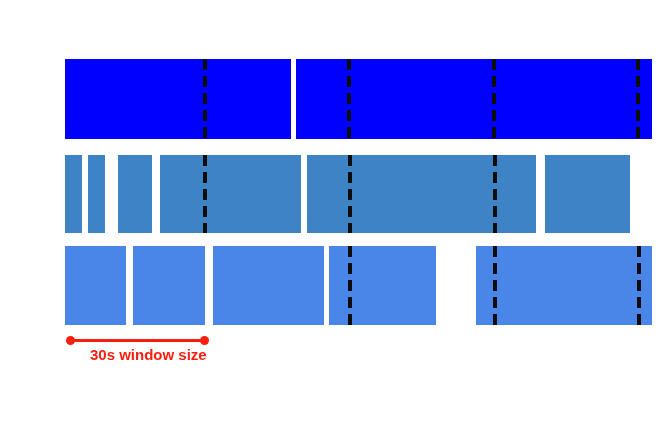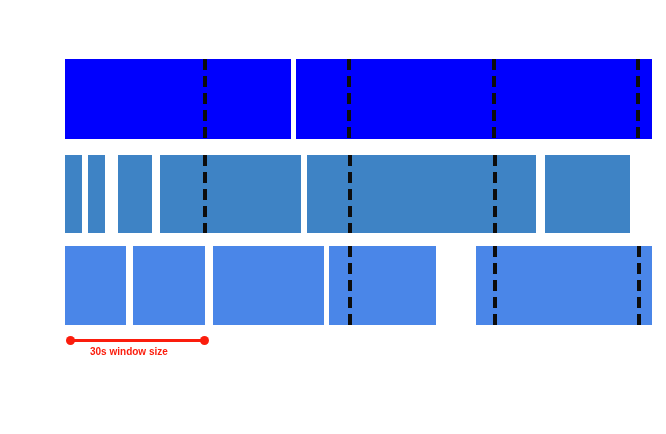--- a/index.html
+++ b/index.html
@@ -10,21 +10,21 @@
     background: #ffffff;
     overflow: hidden;
     font-family: "Liberation Sans", sans-serif;
   }
   .seg   { position: absolute; }
   .dash  { position: absolute; width: 3.5px; }
   .arrow-line { position: absolute; height: 3px; }
   .arrow-dot  { position: absolute; width: 9px; height: 9px; border-radius: 50%; }
   .arrow-label {
     position: absolute;
-    font-size: 10px;
+    font-size: 15px;
     font-weight: bold;
     letter-spacing: 0px;
     white-space: nowrap;
   }
 </style>
 </head>
 <body>
 
 <div class="stage" id="stage" style="width: 666px; height: 434px; background: rgb(255, 255, 255);">
   <div id="tracks-layer">

